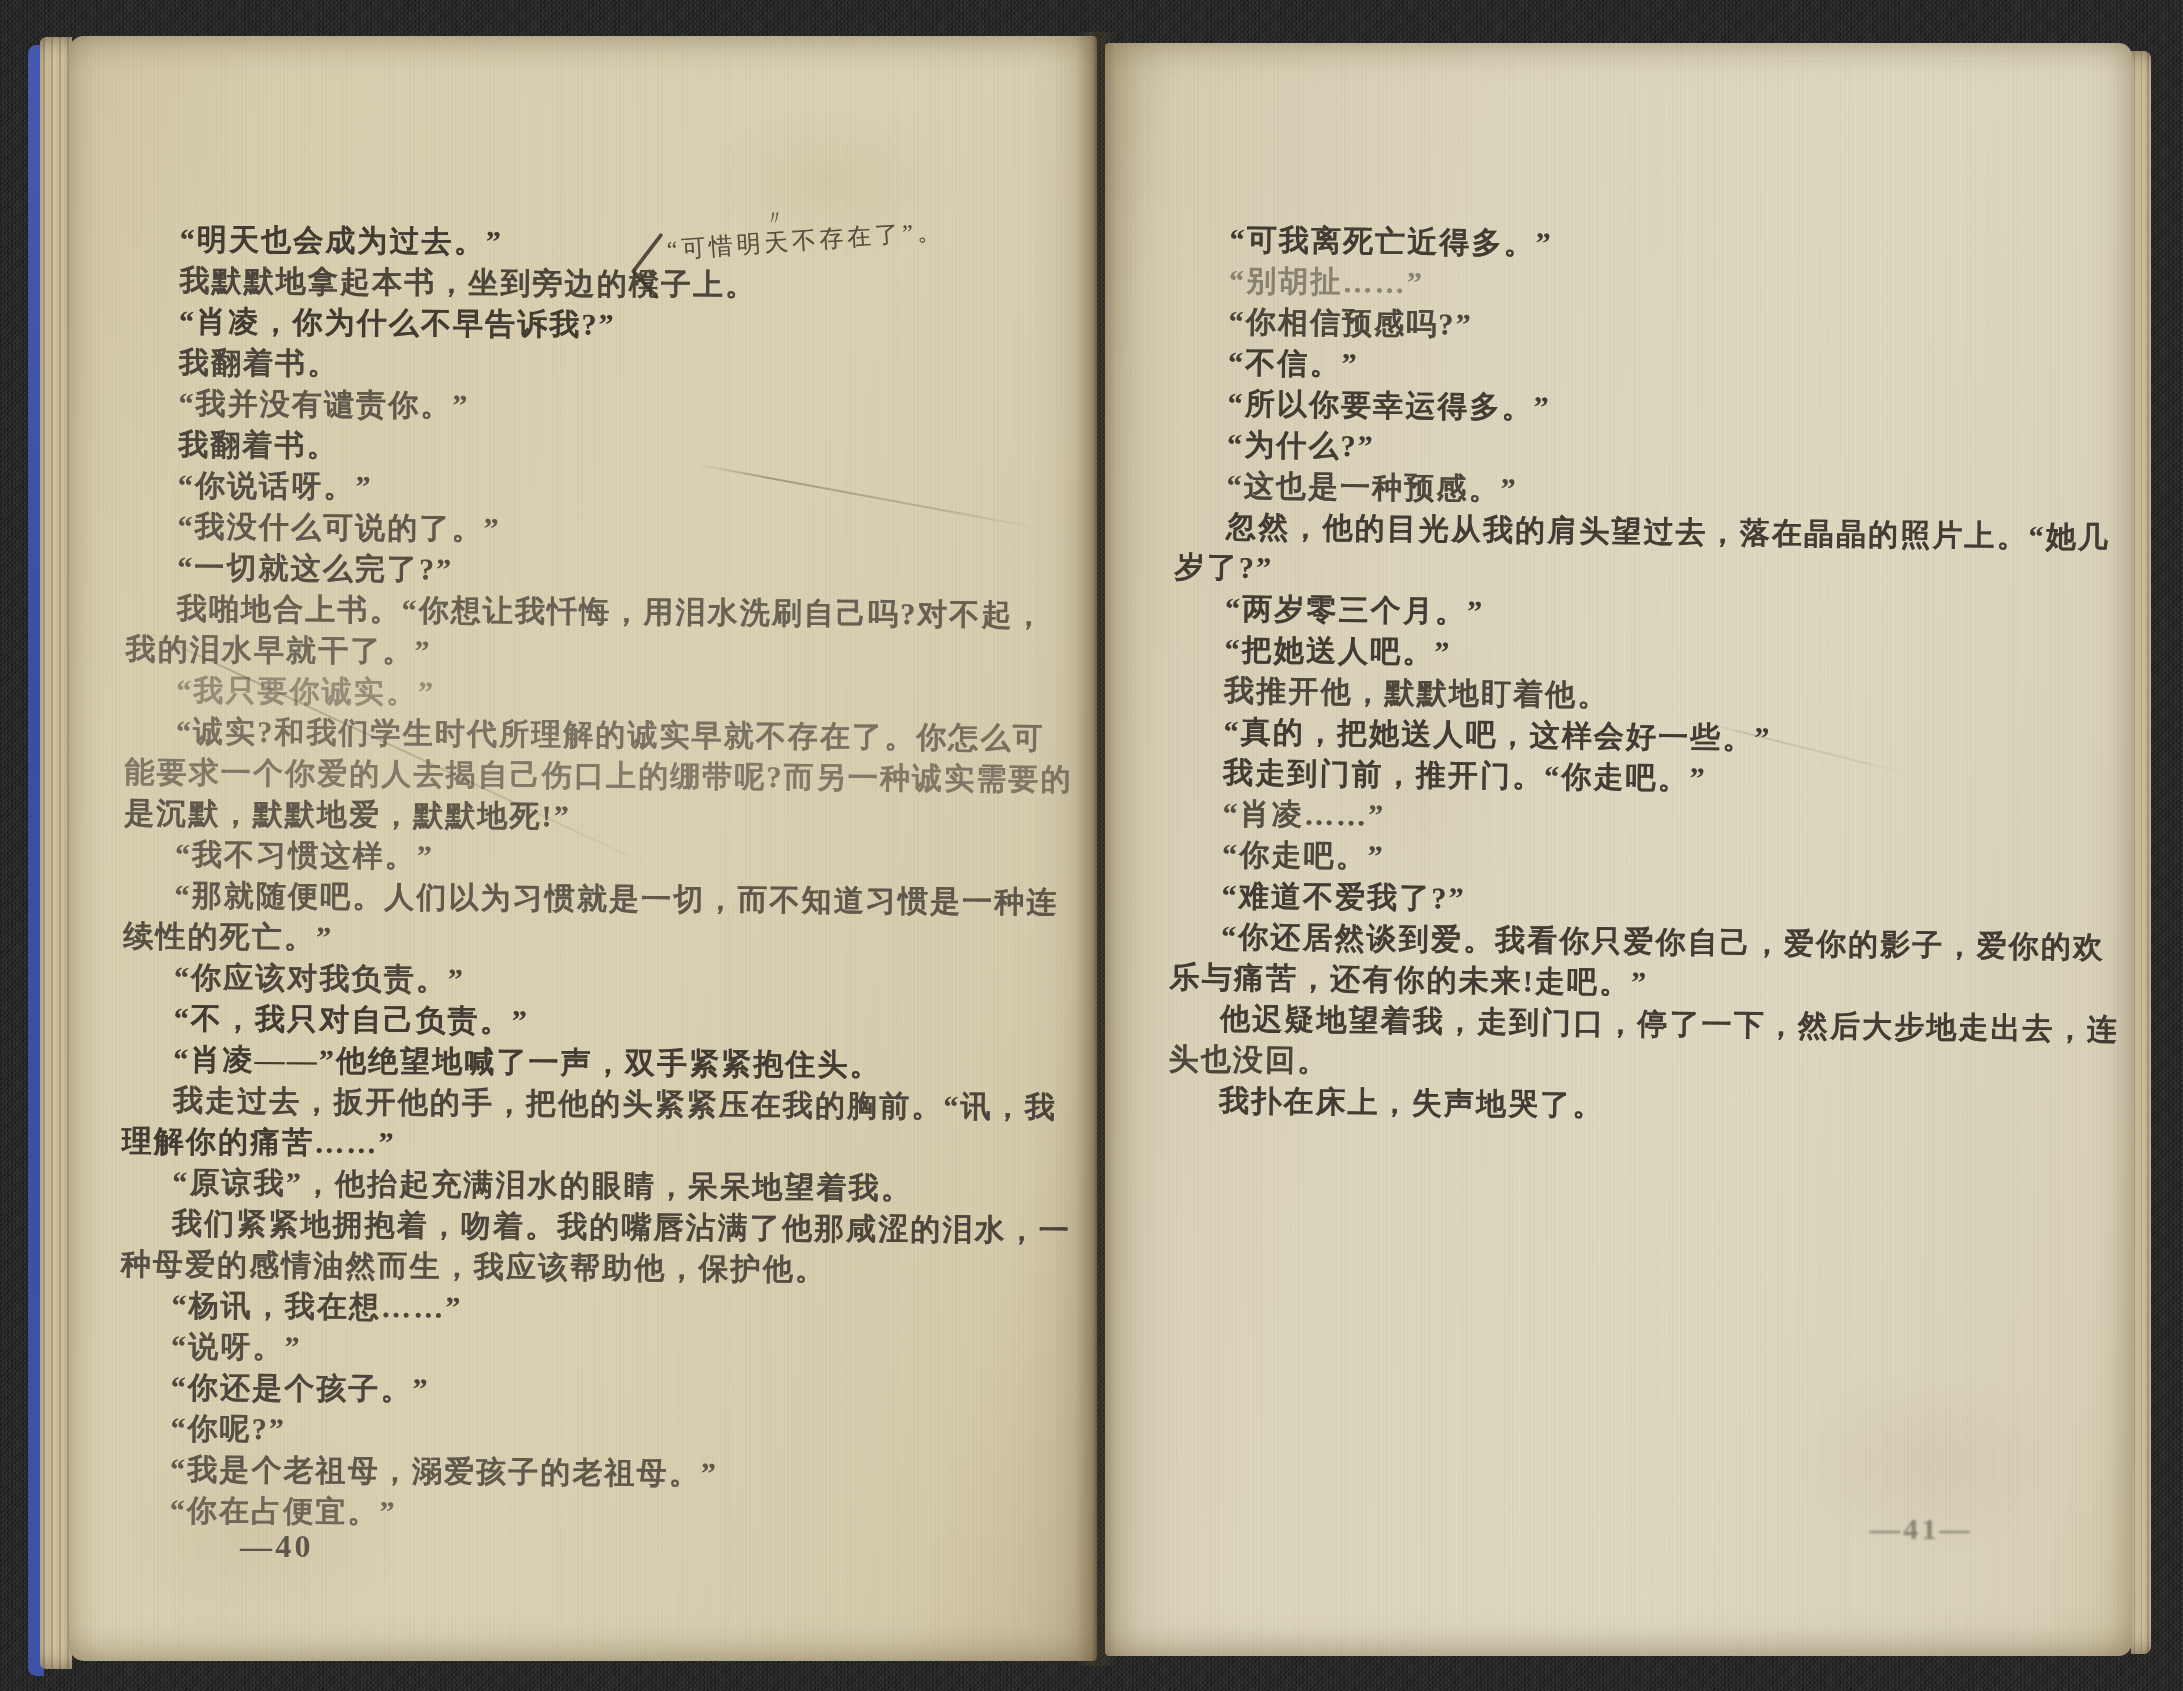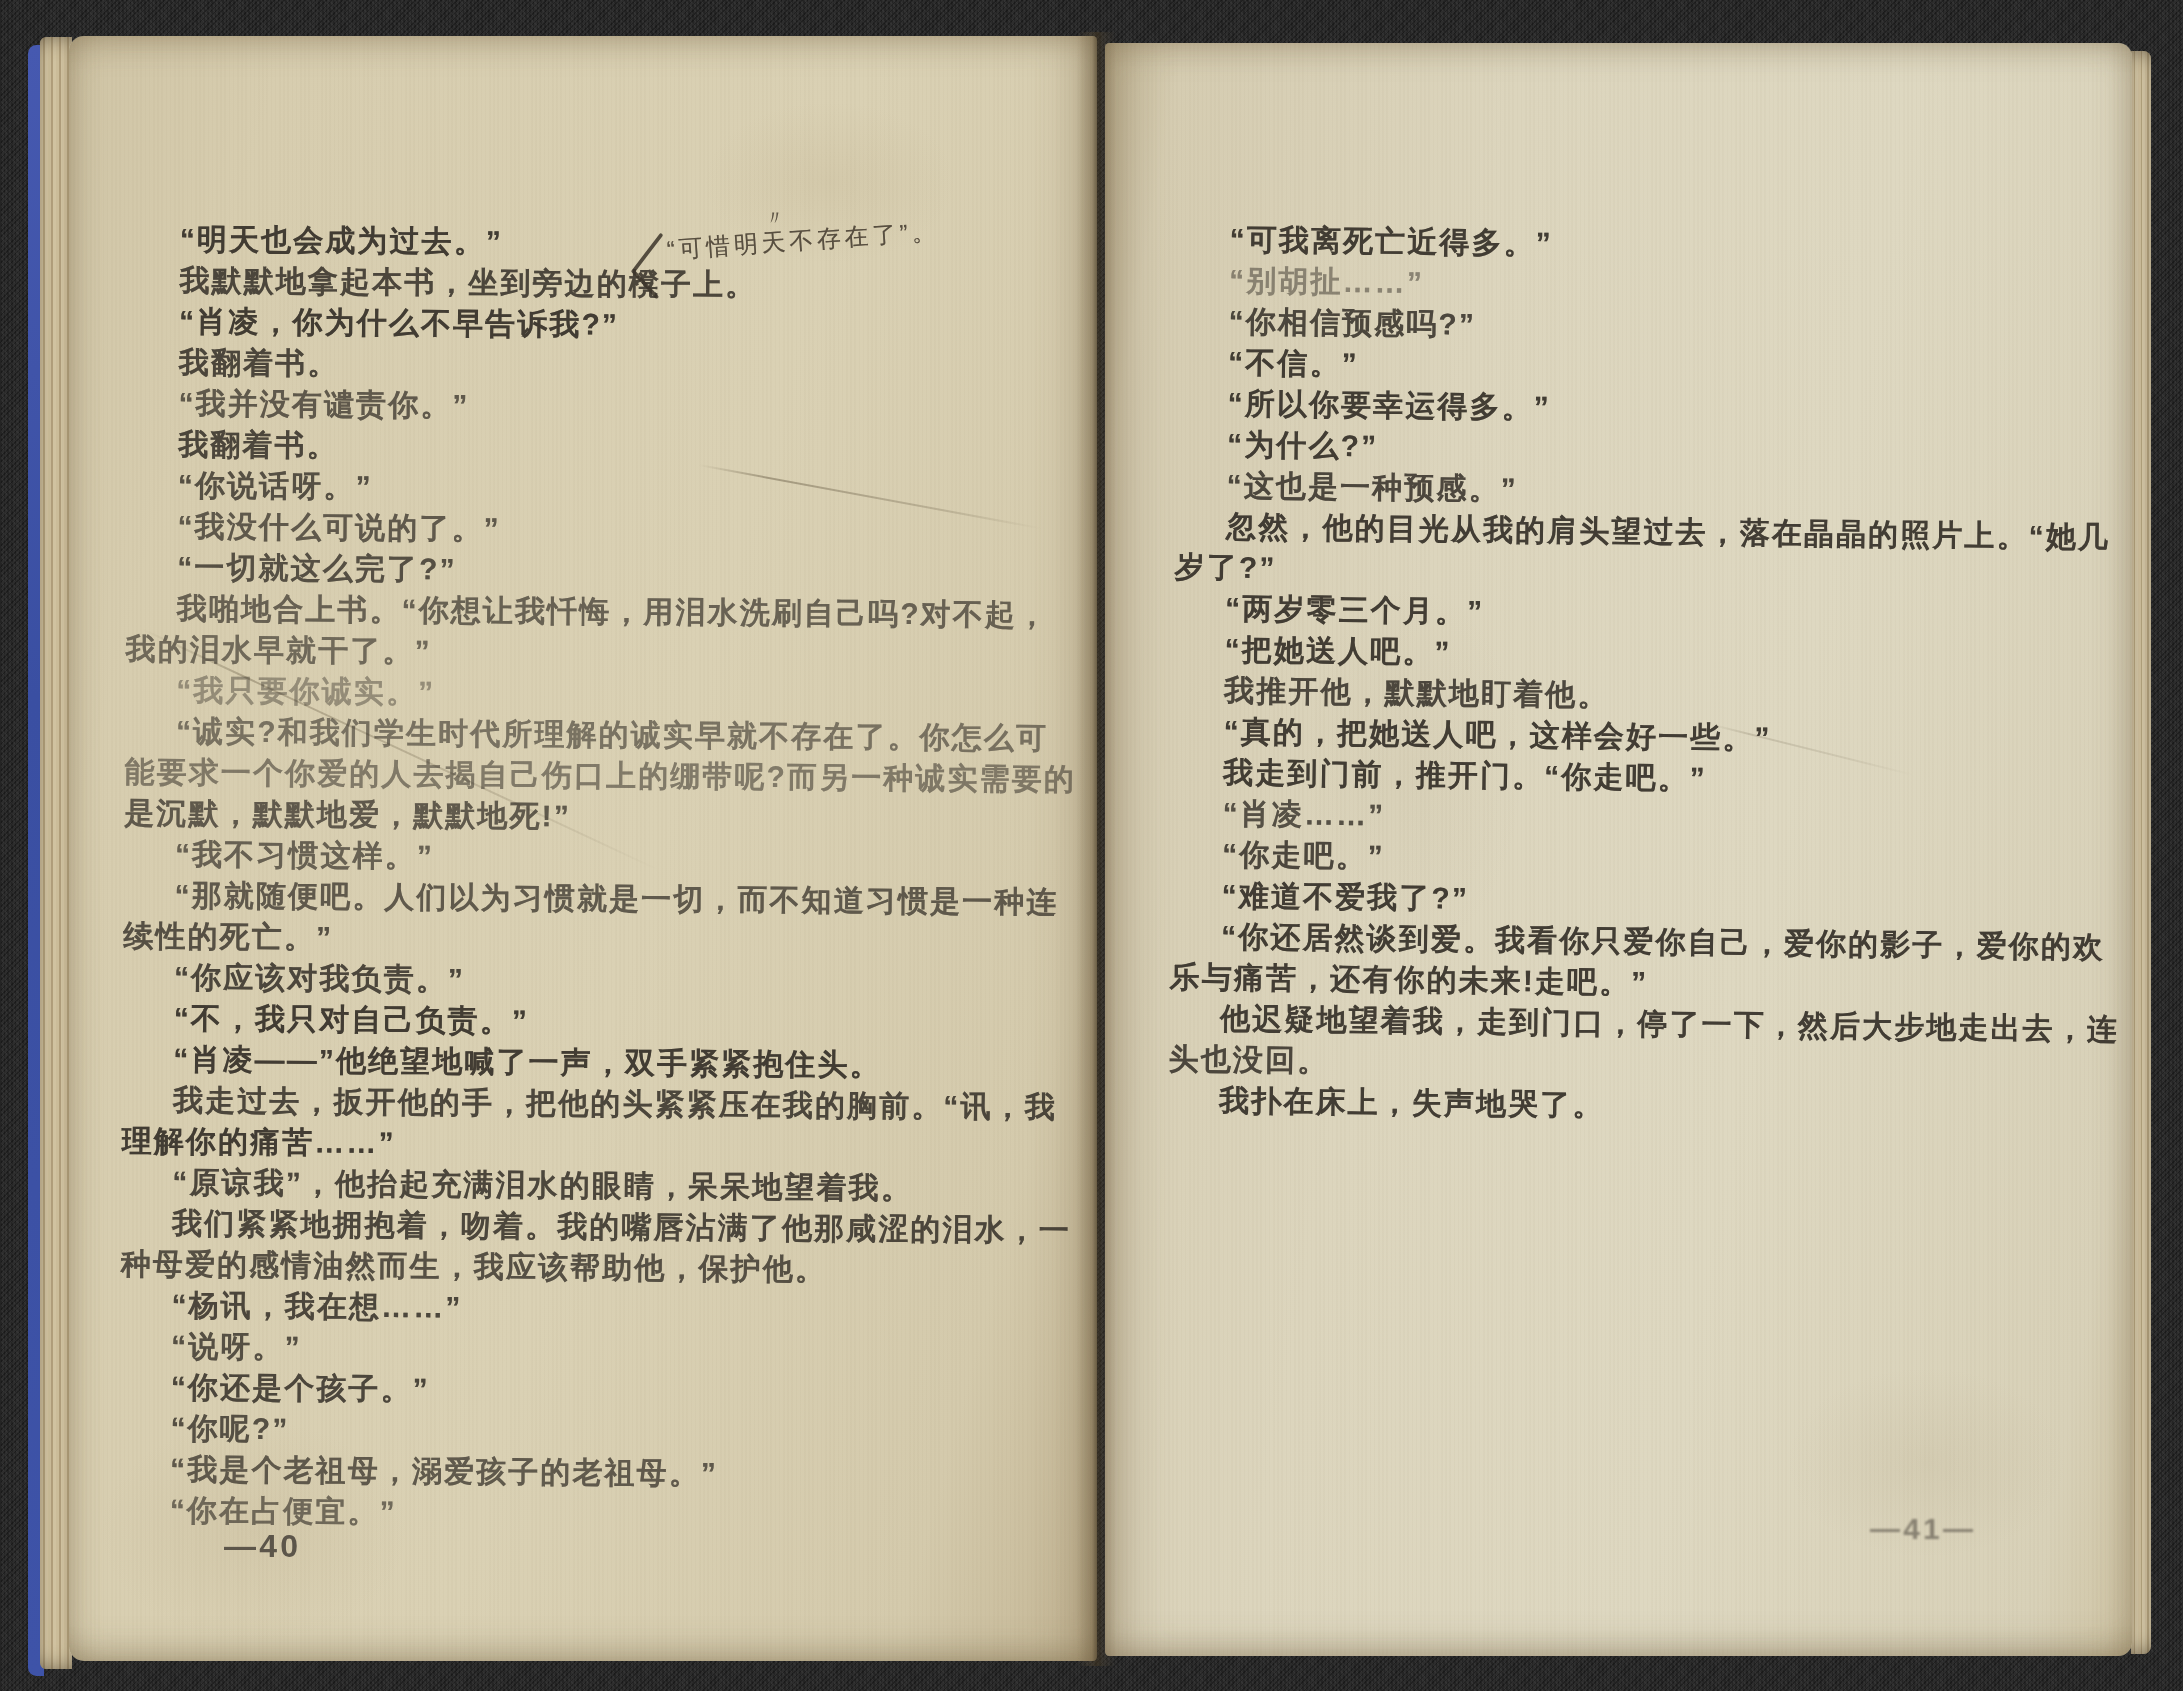--- a/index.html
+++ b/index.html
@@ -1,18 +1,18 @@
 <!DOCTYPE html>
 <html style="font-size:8.5px"><head>
 <meta charset="utf-8">
 <style>
   html,body{margin:0;padding:0;background:#232323;}
   .scene{
     position:relative;width:2183px;height:1692px;overflow:hidden;
-    font-family:Liberation Sans, sans-serif;
+    font-family:Liberation Serif, serif;
     background:
       repeating-linear-gradient(45deg, rgba(255,255,255,.035) 0 1.1px, rgba(0,0,0,0) 1.1px 3.7px),
       repeating-linear-gradient(-45deg, rgba(0,0,0,.28) 0 1.1px, rgba(0,0,0,0) 1.1px 3.7px),
       repeating-linear-gradient(90deg,#242424 0 1.6px,#2d2d2d 1.6px 3.7px);
   }
   
   .blue-cover{
     position:absolute;left:27.5px;top:45px;width:16px;height:1631px;
     background:linear-gradient(to bottom,#4659b0,#3a4fa2 40%,#3e53a8);
     border-radius:8.5px 0 0 8.5px;
@@ -76,21 +76,21 @@
   .textblock{position:absolute;color:#322d26;font-size:30px;font-weight:600;
     letter-spacing:2.1px;white-space:nowrap;text-shadow:0 0 0.5px rgba(55,48,38,.55);}
   .tb-left{left:129px;top:218px;transform:rotate(.45deg);transform-origin:left top;}
   .tb-right{left:1179px;top:218px;transform:rotate(.7deg);transform-origin:left top;}
   .ln{height:41px;line-height:41px;}
   .in{padding-left:51px;}
   .f40{opacity:.40}.f45{opacity:.47}.f50{opacity:.52}.f55{opacity:.57}
   .f60{opacity:.62}.f65{opacity:.67}.f70{opacity:.72}.f75{opacity:.78}
   .f80{opacity:.84}.f85{opacity:.90}
   .pagenum{position:absolute;color:#48423a;font-size:32px;letter-spacing:3.2px;font-weight:600;}
-  .pn-left{left:224px;top:1528px;opacity:.85;}
+  .pn-left{left:240px;top:1528px;opacity:.85;}
   .pn-right{left:1870px;top:1512px;opacity:.55;filter:blur(0.8px);font-size:30px;}
   
   .annotation{position:absolute;left:628px;top:204px;width:338px;height:159px;color:#42392d;}
   .anno-caret{position:absolute;left:0;top:27.5px;}
   .anno-upper{position:absolute;left:136px;top:0px;font-size:21px;opacity:.8;}
   .anno-text{
     position:absolute;left:39px;top:30px;font-size:24px;letter-spacing:3.7px;
     transform:rotate(-4deg);transform-origin:left center;white-space:nowrap;
     opacity:.85;text-shadow:0 0 0.5px rgba(60,50,40,.5);
   }

